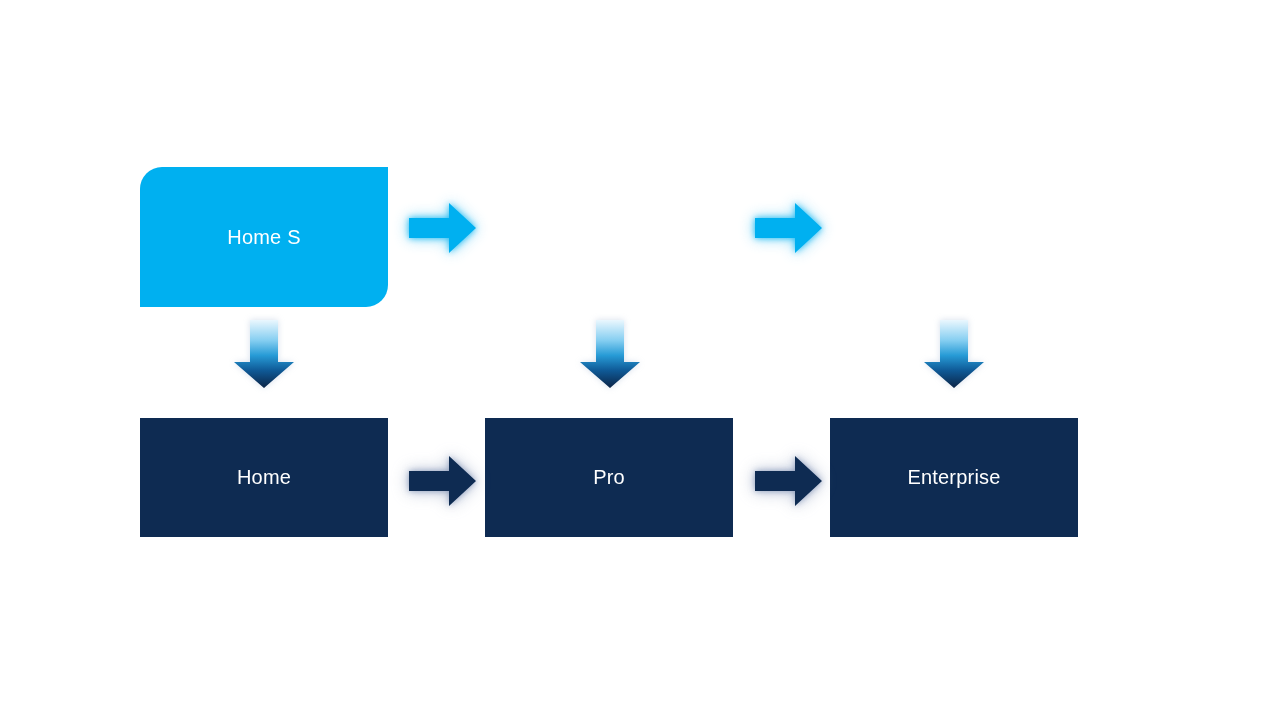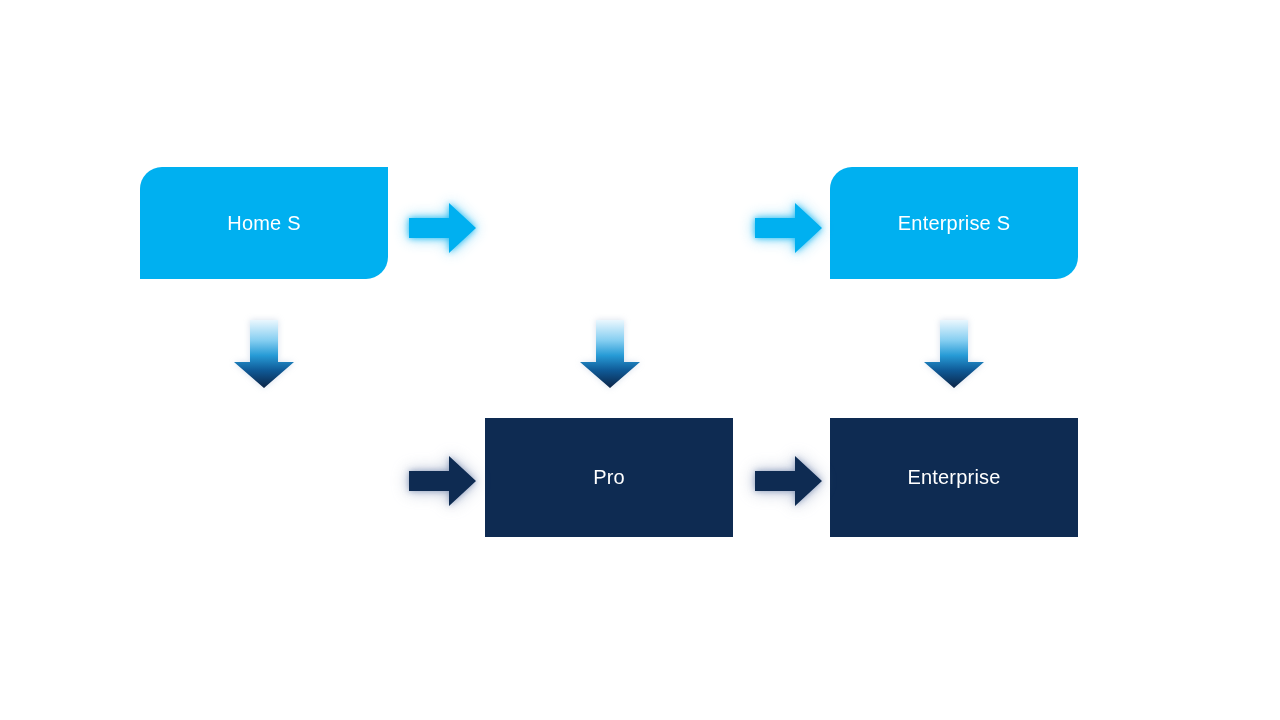--- a/index.html
+++ b/index.html
@@ -11,21 +11,21 @@
     position: relative;
     width: 1280px;
     height: 720px;
     background: #ffffff;
     overflow: hidden;
     font-family: "Liberation Sans", "DejaVu Sans", sans-serif;
   }
   .box {
     position: absolute;
     width: 248px;
-    height: 112px;
+    height: 140px;
     display: flex;
     align-items: center;
     justify-content: center;
     color: #ffffff;
     font-size: 20px;
     letter-spacing: 0.2px;
   }
   .box.top {
     top: 167px;
     background: #00B0F0;
@@ -84,41 +84,41 @@
         <stop offset="52%" stop-color="#279BD6"></stop>
         <stop offset="74%" stop-color="#0F5A97"></stop>
         <stop offset="100%" stop-color="#0B2446"></stop>
       </linearGradient>
     </defs>
   </svg>
 
   <div class="box top col1">
     <span>Home S</span>
   </div>
-  <div class="box top col3">
-    <span>Enterprise S</span>
-  </div>
 
   <svg class="arrow-right toprow gap1" viewBox="0 0 68 52">
     <polygon class="fill-light" points="0,16 40,16 40,1 67,26 40,51 40,36 0,36"></polygon>
   </svg>
   <svg class="arrow-right toprow gap2" viewBox="0 0 68 52">
     <polygon class="fill-light" points="0,16 40,16 40,1 67,26 40,51 40,36 0,36"></polygon>
   </svg>
 
   <svg class="arrow-down dcol1" viewBox="0 0 60 68">
     <polygon fill="url(#downGrad)" points="16,0 44,0 44,42 60,42 30,68 0,42 16,42"></polygon>
   </svg>
   <svg class="arrow-down dcol2" viewBox="0 0 60 68">
     <polygon fill="url(#downGrad)" points="16,0 44,0 44,42 60,42 30,68 0,42 16,42"></polygon>
   </svg>
   <svg class="arrow-down dcol3" viewBox="0 0 60 68">
     <polygon fill="url(#downGrad)" points="16,0 44,0 44,42 60,42 30,68 0,42 16,42"></polygon>
   </svg>
 
+  <div class="box bottom col1">
+    <span>Home</span>
+  </div>
   <div class="box bottom col3">
     <span>Enterprise</span>
   </div>
   <div class="box bottom col2">
     <span>Pro</span>
   </div>
 
   <svg class="arrow-right bottomrow gap1" viewBox="0 0 68 52">
     <polygon class="fill-dark" points="0,16 40,16 40,1 67,26 40,51 40,36 0,36"></polygon>
   </svg>

